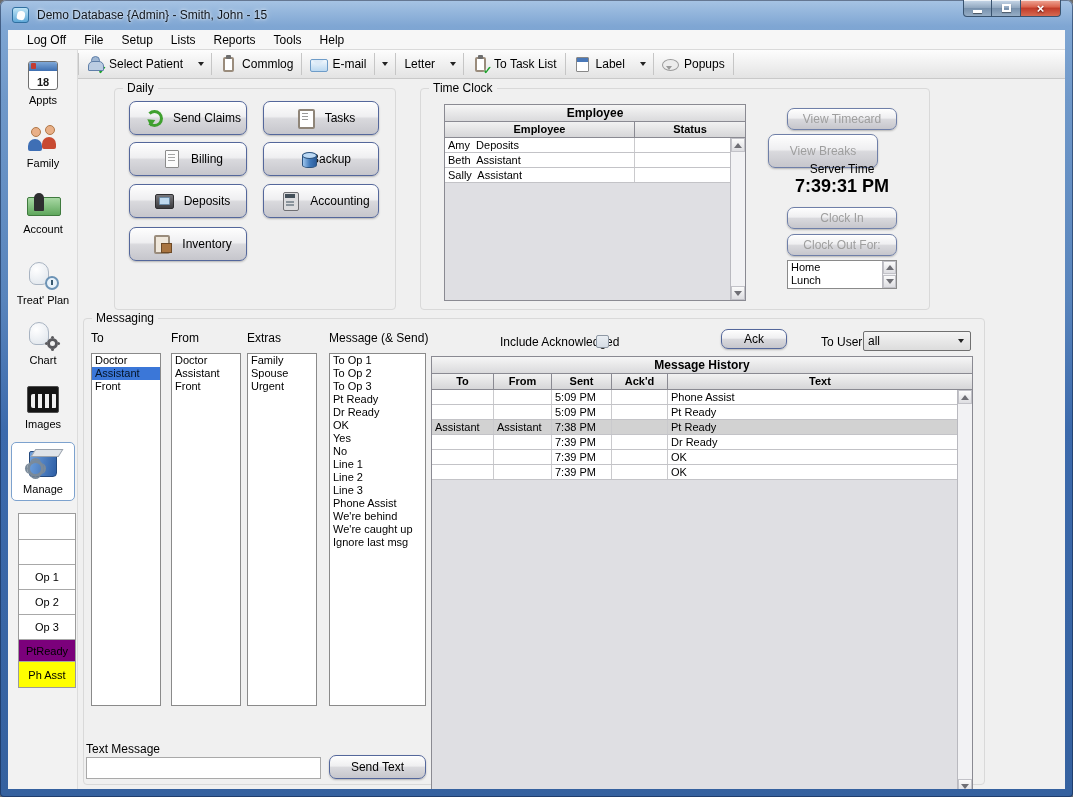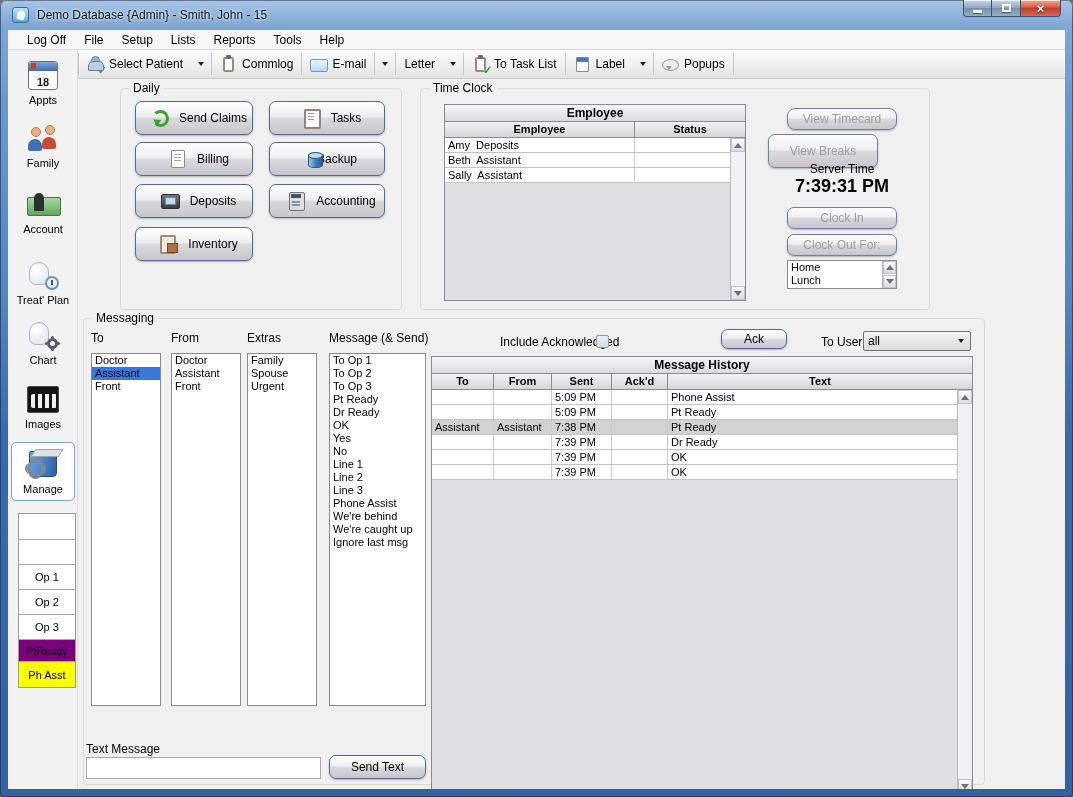--- a/index.html
+++ b/index.html
@@ -334,21 +334,21 @@
         <div class="oprow">Op 1</div>
         <div class="oprow">Op 2</div>
         <div class="oprow">Op 3</div>
         <div class="oprow op-ptready">PtReady</div>
         <div class="oprow op-phasst">Ph Asst</div>
       </div>
     </div>
 
     <div class="main">
 
-      <div class="groupbox" style="left:42px; top:9px; width:282px; height:222px;">
+      <div class="groupbox" style="left:36px; top:9px; width:282px; height:222px;">
         <span class="gb-label">Daily</span>
         <div class="btn" style="left:14px; top:12px; width:118px; height:34px;">
           <span class="bicon i20 icon-claims"></span>
           <span style="margin-left:18px;">Send Claims</span>
         </div>
         <div class="btn" style="left:14px; top:53px; width:118px; height:34px;">
           <span class="bicon i20 icon-doc"></span>
           <span style="margin-left:18px;">Billing</span>
         </div>
         <div class="btn" style="left:14px; top:95px; width:118px; height:34px;">
@@ -397,21 +397,21 @@
           <div class="vscroll" style="right:0; top:33px; bottom:0;">
             <span class="sbtn top">
                 <span class="tri-up"></span>
               </span>
             <span class="sbtn bot">
                 <span class="tri-dn"></span>
               </span>
           </div>
         </div>
 
-        <div class="btn disabled" style="left:366px; top:19px; width:110px; height:22px;border-radius:8px;">
+        <div class="btn disabled" style="left:366px; top:19px; width:110px; height:22px;">
           <span>View Timecard</span>
         </div>
         <div class="btn disabled" style="left:347px; top:45px; width:110px; height:34px;">
           <span>View Breaks</span>
         </div>
         <div class="flabel" style="left:366px; top:73px; width:110px; text-align:center;">Server Time</div>
         <div class="servertime" style="left:356px; top:87px; width:130px;">7:39:31 PM</div>
         <div class="btn disabled" style="left:366px; top:118px; width:110px; height:22px;">
           <span>Clock In</span>
         </div>

